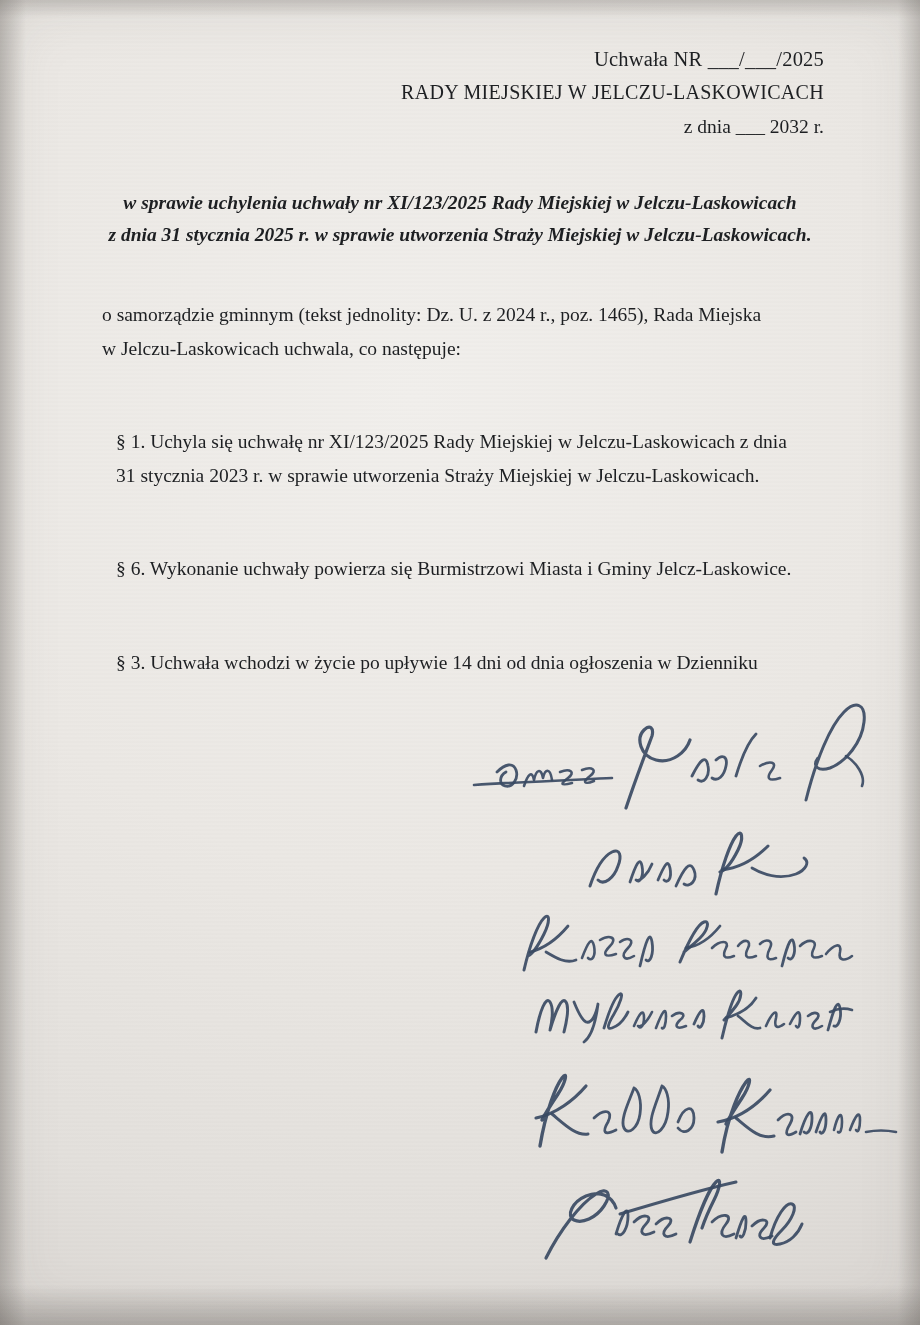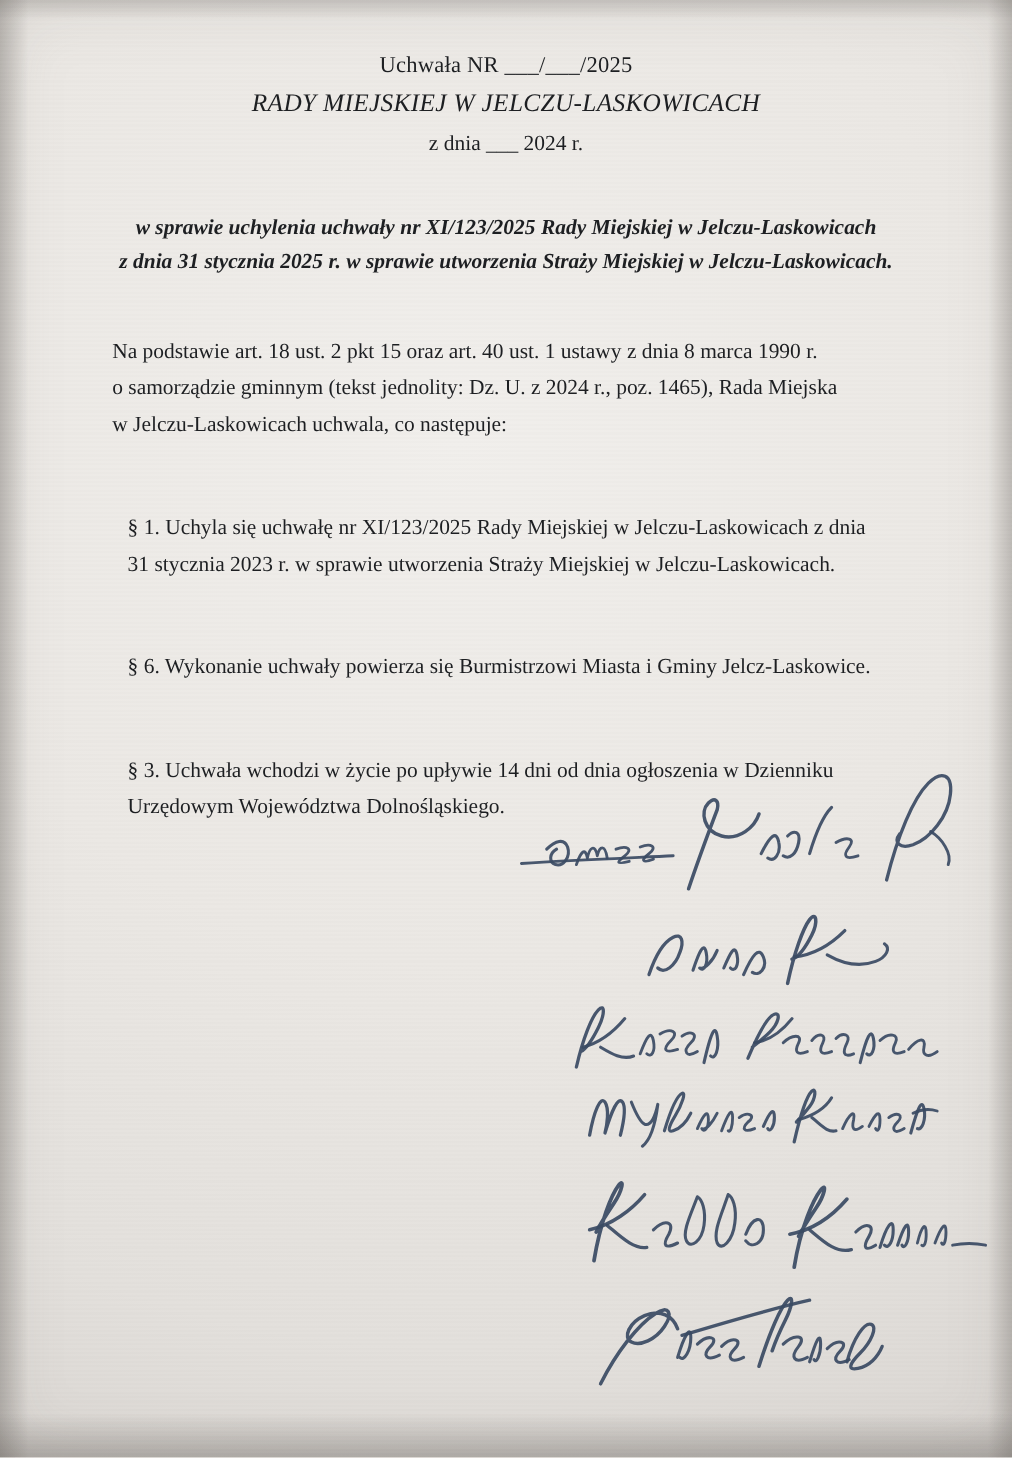--- a/index.html
+++ b/index.html
@@ -66,32 +66,31 @@
   }
 
   .content {
     position: absolute;
     left: 0; right: 0; top: 0;
     padding: 44px 96px 0 96px;
     z-index: 3;
   }
 
   .doc-header {
-    text-align: center;
+    text-align: right;
     line-height: 1.5;
   }
   .doc-header .line1 {
     font-size: 20.5px;
     letter-spacing: .2px;
   }
   .doc-header .line2 {
-    font-size: 23px;
+    font-size: 20px;
     letter-spacing: .3px;
     margin-top: 2px;
-    font-style: italic;
   }
   .doc-header .line3 {
     font-size: 19.5px;
     margin-top: 5px;
   }
 
   .subject {
     margin-top: 46px;
     font-weight: bold;
     font-size: 19.5px;
@@ -143,46 +142,44 @@
   <div class="edge-top"></div>
   <div class="edge-left"></div>
   <div class="edge-right"></div>
   <div class="edge-bottom"></div>
 
   <div class="content">
 
     <div class="doc-header">
       <div class="line1">Uchwała NR ___/___/2025</div>
       <div class="line2">RADY MIEJSKIEJ W JELCZU-LASKOWICACH</div>
-      <div class="line3">z dnia ___ 2024 r.</div>
+      <div class="line3">z dnia ___ 2032 r.</div>
     </div>
 
     <div class="subject">
       <div>w sprawie uchylenia uchwały nr XI/123/2025 Rady Miejskiej w Jelczu-Laskowicach</div>
       <div>z dnia 31 stycznia 2025 r. w sprawie utworzenia Straży Miejskiej w Jelczu-Laskowicach.</div>
     </div>
 
     <div class="legal-basis">
-      <div>Na podstawie art. 18 ust. 2 pkt 15 oraz art. 40 ust. 1 ustawy z dnia 8 marca 1990 r.</div>
       <div>o samorządzie gminnym (tekst jednolity: Dz. U. z 2024 r., poz. 1465), Rada Miejska</div>
       <div>w Jelczu-Laskowicach uchwala, co następuje:</div>
     </div>
 
     <div class="para indent-first">
       <div>§ 1. Uchyla się uchwałę nr XI/123/2025 Rady Miejskiej w Jelczu-Laskowicach z dnia</div>
       <div>31 stycznia 2023 r. w sprawie utworzenia Straży Miejskiej w Jelczu-Laskowicach.</div>
     </div>
 
     <div class="para indent-first">
       <div>§ 6. Wykonanie uchwały powierza się Burmistrzowi Miasta i Gminy Jelcz-Laskowice.</div>
     </div>
 
     <div class="para indent-first">
       <div>§ 3. Uchwała wchodzi w życie po upływie 14 dni od dnia ogłoszenia w Dzienniku</div>
-      <div>Urzędowym Województwa Dolnośląskiego.</div>
     </div>
 
   </div>
 
   <div class="signatures">
     <svg width="920" height="600" viewBox="0 0 920 600" xmlns="http://www.w3.org/2000/svg">
 
       <g>
         <path class="sig-path" stroke-width="2.6" d="M474 95 C 520 92, 570 90, 612 88"></path>
         <path class="sig-path" stroke-width="2.8" d="M497 82 C 505 74, 513 72, 516 80 C 519 89, 512 98, 505 96 C 499 94, 499 86, 506 82"></path>

